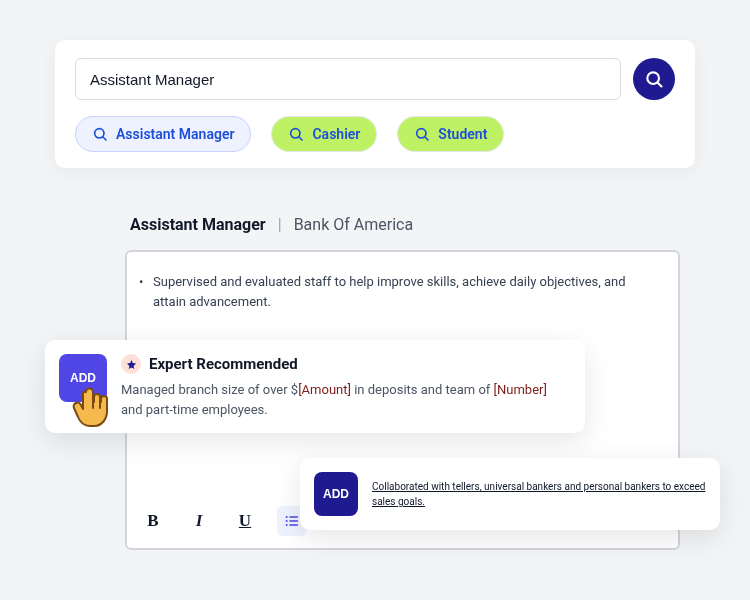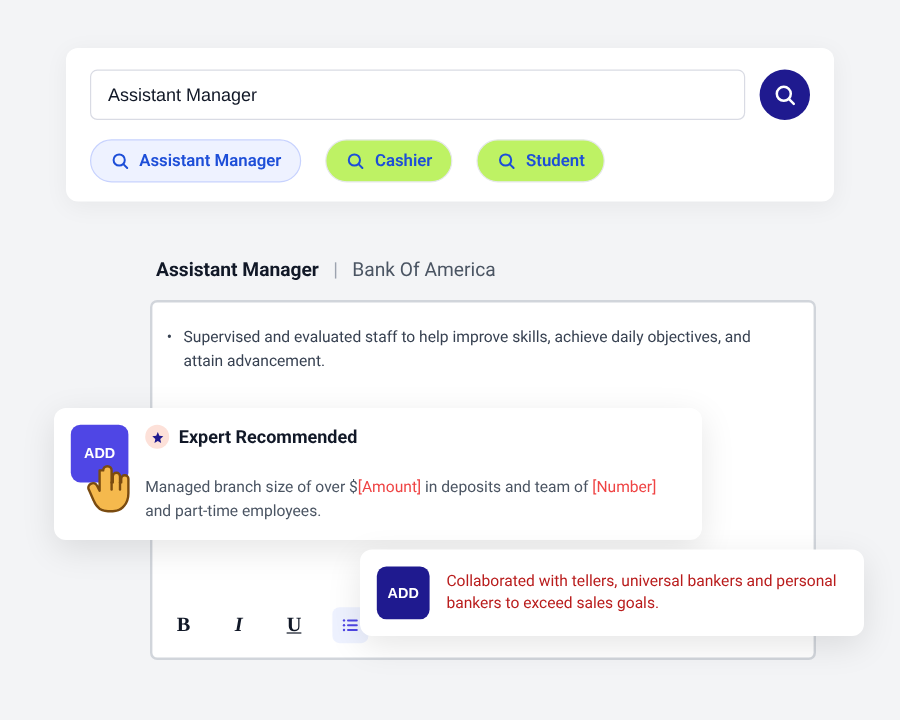--- a/index.html
+++ b/index.html
@@ -117,30 +117,30 @@
     position: relative;
     width: 48px; height: 48px;
     background: #4f46e5;
     border-radius: 8px;
     border: none;
     color: #fff; font-weight: 700; font-size: 12px;
     cursor: pointer;
     flex-shrink: 0;
   }
   .rec-body { flex: 1; }
-  .rec-head { display: flex; align-items: center; gap: 8px; margin-bottom: 23px; }
+  .rec-head { display: flex; align-items: center; gap: 8px; margin-bottom: 6px; }
   .star-badge {
     width: 20px; height: 20px; border-radius: 50%;
     background: #fde1d9;
     display: flex; align-items: center; justify-content: center;
   }
   .star-badge svg { width: 11px; height: 11px; fill: #1f1a8f; }
   .rec-title { font-weight: 700; font-size: 15px; color: #111827; }
   .rec-text { font-size: 13px; color: #4b5563; line-height: 1.5; }
-  .rec-text .ph { color: #ef4444; }
+  .rec-text .ph { color: #7f1d1d; }
 
   .hand {
     position: absolute;
     top: 386px; left: 72px;
     width: 40px; height: 44px;
     pointer-events: none;
     z-index: 5;
   }
 
   .rec-card2 {
@@ -153,21 +153,21 @@
     padding: 14px;
     display: flex; gap: 14px; align-items: center;
   }
   .add-btn-dark {
     width: 44px; height: 44px;
     background: #1f1a8f;
     border-radius: 8px; border: none;
     color: #fff; font-weight: 700; font-size: 12px;
     cursor: pointer; flex-shrink: 0;
   }
-  .rec-text2 { font-size: 13px; color: #b91c1c; line-height: 1.5; }
+  .rec-text2 { font-size: 10px; color: #0f172a; line-height: 1.5; text-decoration: underline; }
 </style>
 </head>
 <body>
 
 <div class="search-card">
   <div class="search-row">
     <input class="search-input" type="text" value="Assistant Manager" style="">
     <button class="search-btn">
       <svg viewBox="0 0 24 24" fill="none" stroke-width="2.5" stroke-linecap="round">
         <circle cx="11" cy="11" r="7"></circle>

